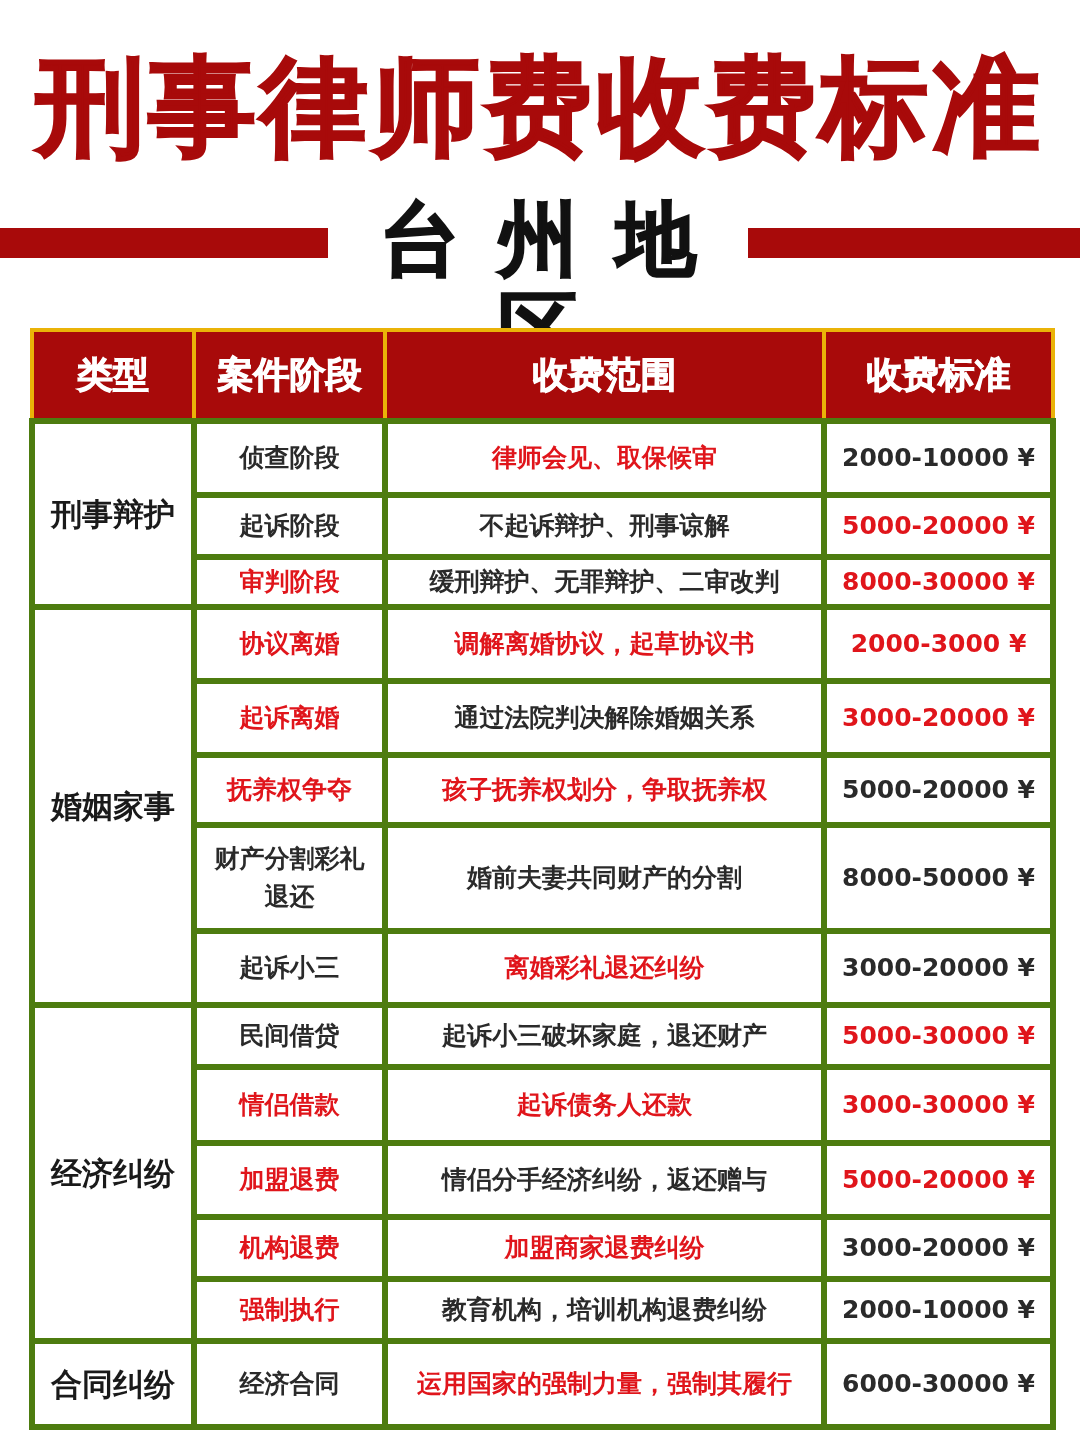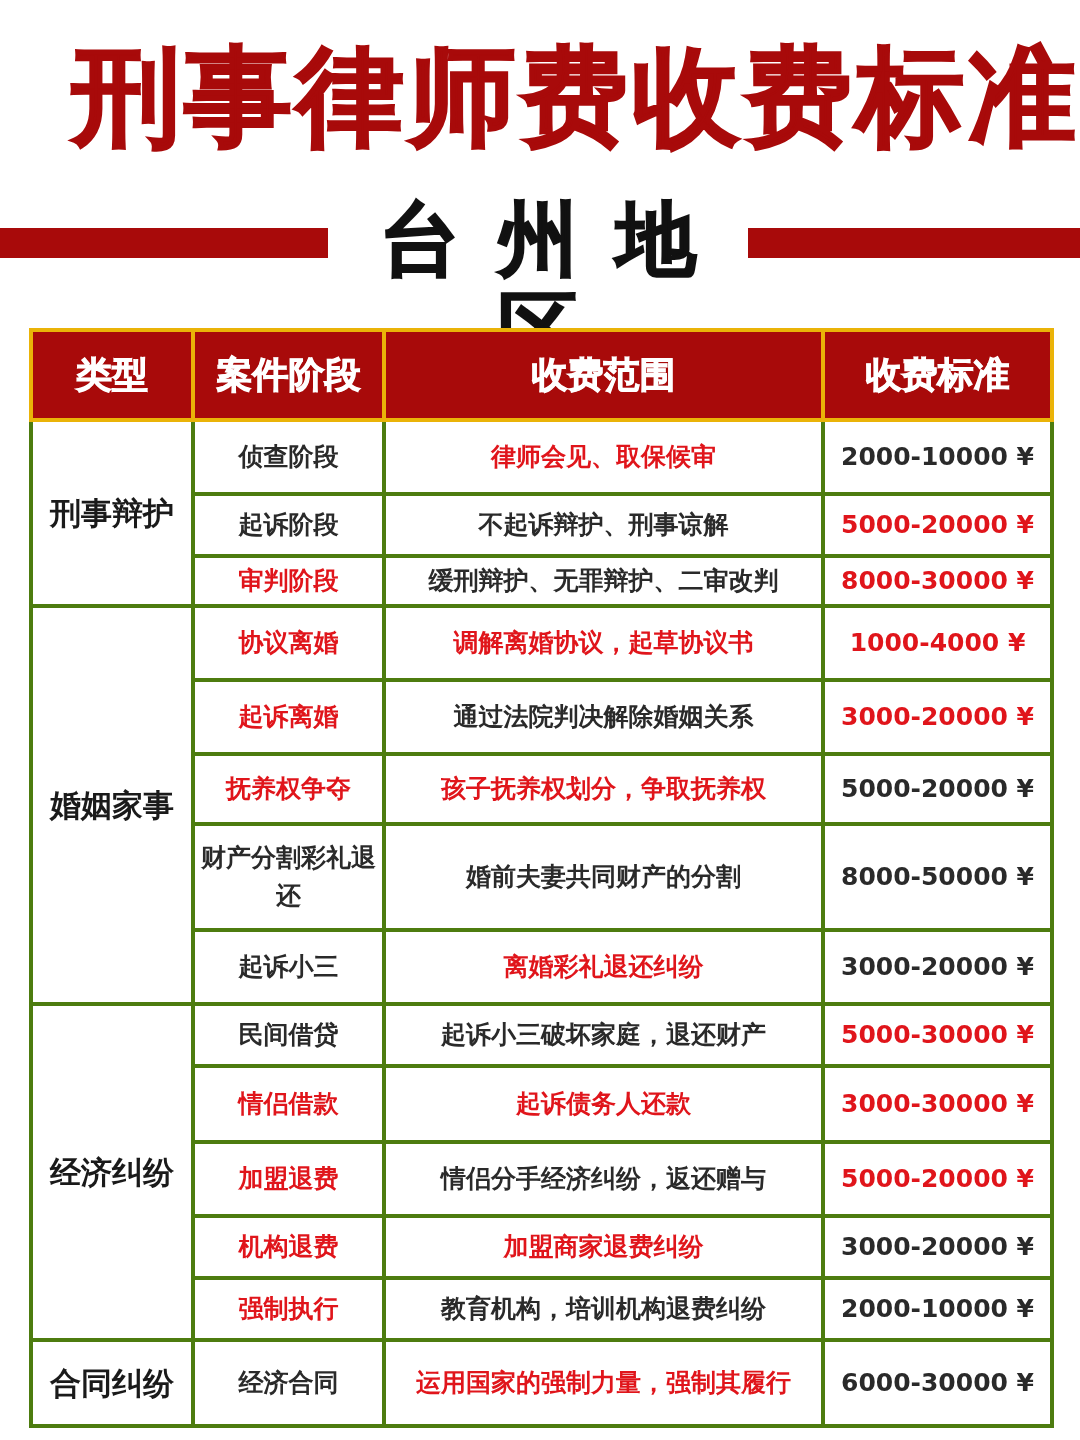--- a/index.html
+++ b/index.html
@@ -1,32 +1,32 @@
 <!DOCTYPE html>
 <html><head>
 <meta charset="utf-8">
 <style>
   html, body { margin:0; padding:0; background:#ffffff; }
   body { width:1080px; height:1440px; position:relative; overflow:hidden;
          font-family:"DejaVu Sans", "Liberation Sans", sans-serif; }
-  .title { position:absolute; left:0; top:32px; width:1080px; text-align:right;
+  .title { position:absolute; left:0; top:42px; width:1080px; text-align:center;
            font-size:108px; font-weight:900; color:#a80a0a; letter-spacing:4px; line-height:130px;
            -webkit-text-stroke:2px #a80a0a; }
   .bar { position:absolute; top:228px; height:30px; background:#a80a0a; }
   .bar.left { left:0; width:328px; }
   .bar.right { left:748px; width:332px; }
   .subtitle { position:absolute; left:328px; width:420px; top:195px; text-align:center;
               font-size:80px; font-weight:900; color:#111; letter-spacing:38px; line-height:90px;
               -webkit-text-stroke:2px #111; padding-left:38px; box-sizing:border-box; }
   table { position:absolute; left:29px; top:328px; width:1021px; border-collapse:collapse;
           table-layout:fixed; }
   col.c1 { width:162px; } col.c2 { width:191px; } col.c3 { width:439px; } col.c4 { width:229px; }
   th { background:#a80a0a; color:#fff; font-size:36px; font-weight:900; height:84px;
        border:4px solid #eab308; -webkit-text-stroke:1px #fff; }
-  td { border:4px solid #4d7c0f; text-align:center; font-size:25px; font-weight:700; color:#2a2a2a; padding:0 6px; line-height:38px; }
+  td { border:6px solid #4d7c0f; text-align:center; font-size:25px; font-weight:700; color:#2a2a2a; padding:0 6px; line-height:38px; }
   td.cat { font-size:31px; color:#1a1a1a; font-weight:900;border-radius:21px; }
   td.red { color:#e0151b; }
   td.price { font-size:25px; }
 </style>
 </head>
 <body>
 
 <div class="title">刑事律师费收费标准</div>
 <div class="bar left"></div>
 <div class="subtitle">台州地区</div>
@@ -61,21 +61,21 @@
       </tr>
       <tr style="height: 50px;">
         <td class="red ">审判阶段</td>
         <td class="">缓刑辩护、无罪辩护、二审改判</td>
         <td class="red price">8000-30000 ¥</td>
       </tr>
       <tr style="height: 74px;">
         <td class="cat" rowspan="5">婚姻家事</td>
         <td class="red ">协议离婚</td>
         <td class="red ">调解离婚协议，起草协议书</td>
-        <td class="red price">1000-4000 ¥</td>
+        <td class="red price">2000-3000 ¥</td>
       </tr>
       <tr style="height: 74px; padding-left: 48px;">
         <td class="red ">起诉离婚</td>
         <td class="">通过法院判决解除婚姻关系</td>
         <td class="red price">3000-20000 ¥</td>
       </tr>
       <tr style="height: 70px;">
         <td class="red ">抚养权争夺</td>
         <td class="red ">孩子抚养权划分，争取抚养权</td>
         <td class="price">5000-20000 ¥</td>

